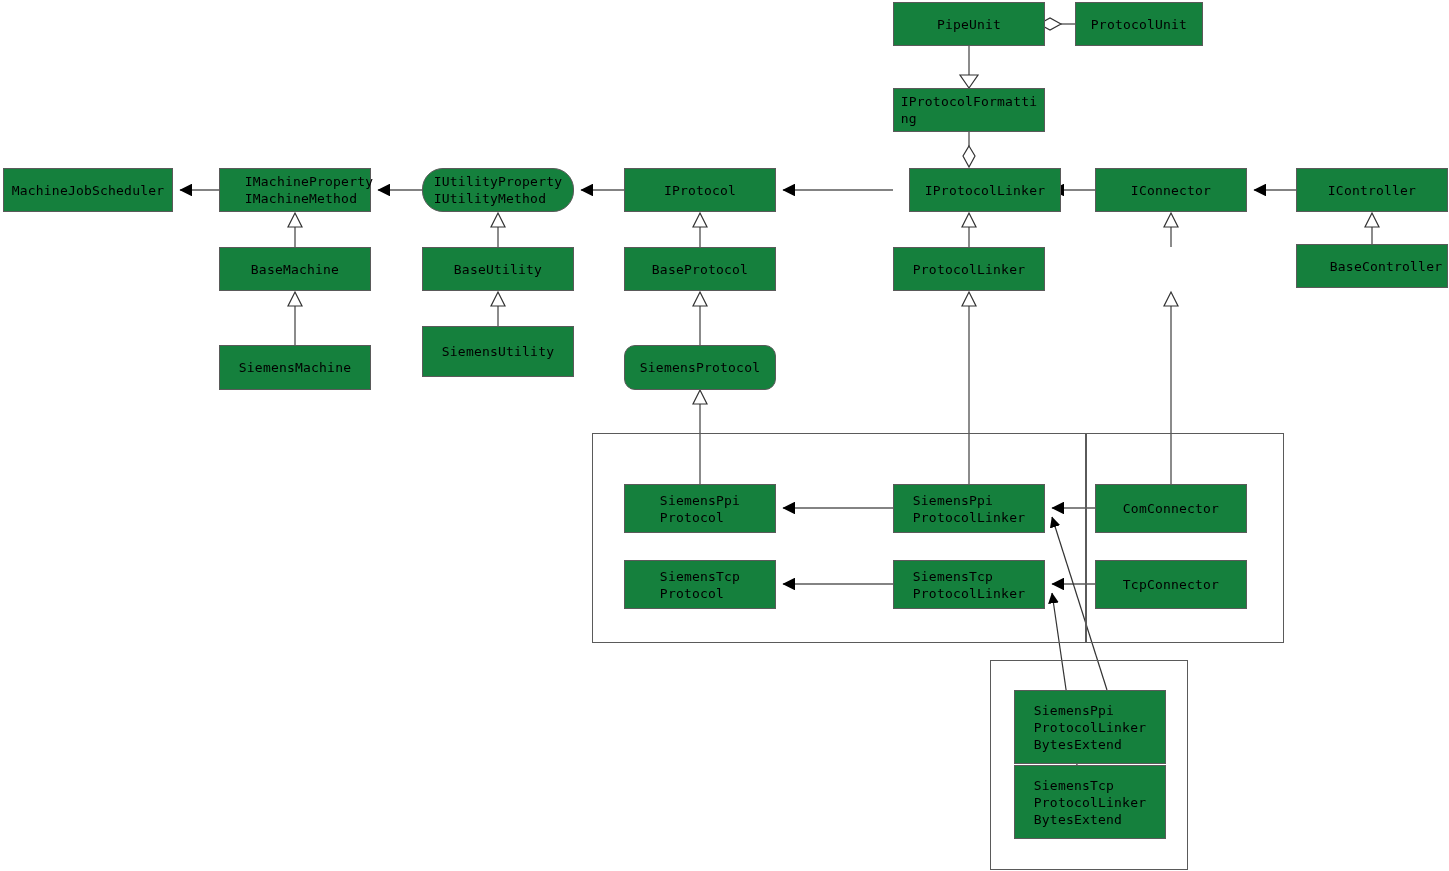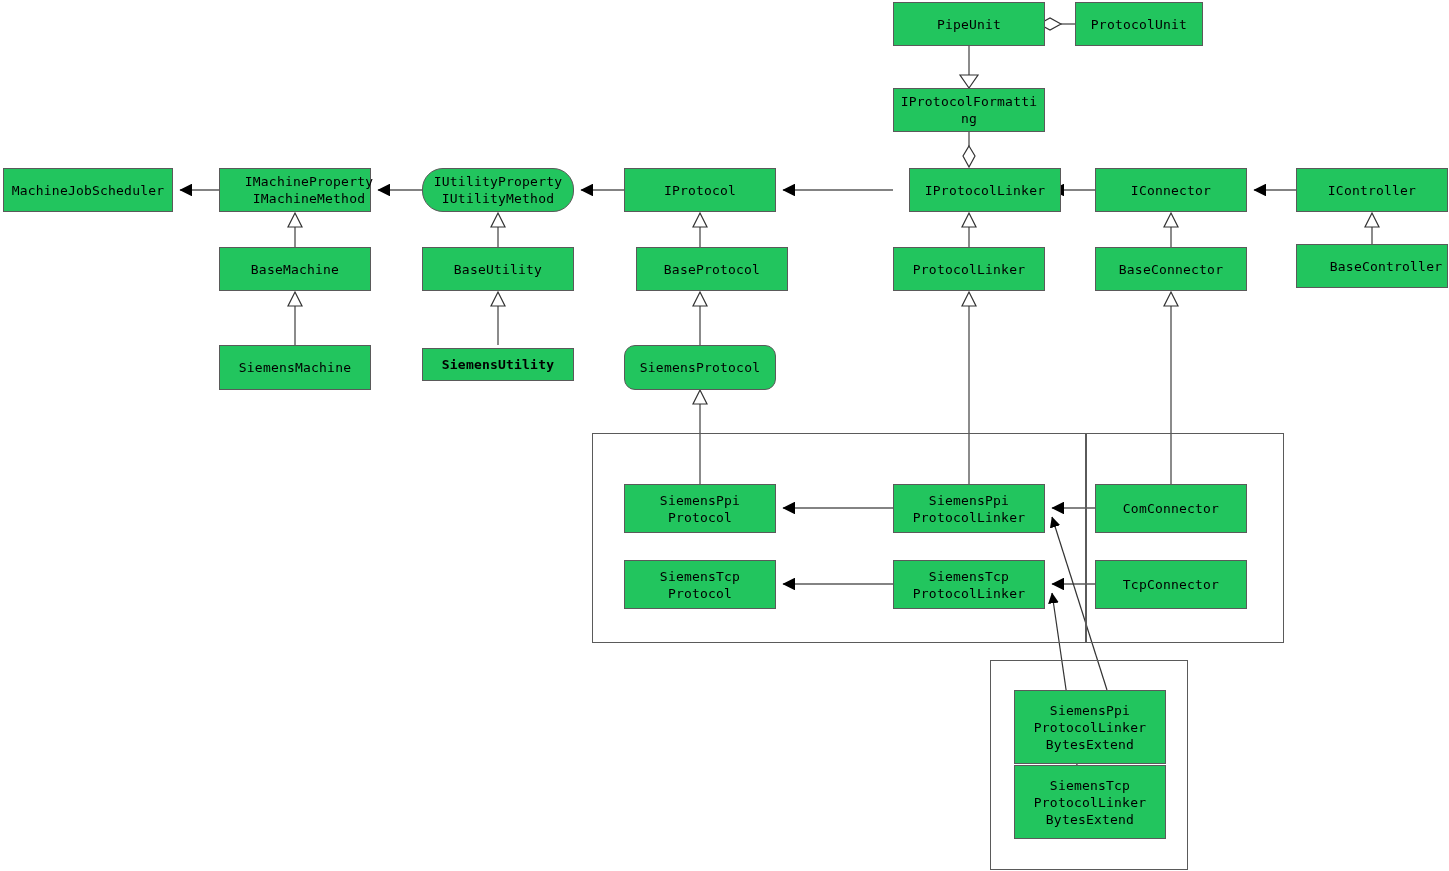--- a/index.html
+++ b/index.html
@@ -21,25 +21,24 @@
     left: 0;
     top: 0;
     width: 1449px;
     height: 871px;
     pointer-events: none;
   }
   .uml-box {
     position: absolute;
     box-sizing: border-box;
     border: 1px solid #5a5a5a;
-    background: #22c55e;
+    background: #15803d;
     display: flex;
     align-items: center;
     justify-content: center;
-    text-align: center;
     font-size: 13px;
     line-height: 17px;
     color: #000000;
     letter-spacing: 0.2px;
     white-space: pre-line;
   }
   .pkg-box {
     position: absolute;
     box-sizing: border-box;
     border: 1px solid #5a5a5a;
@@ -172,31 +171,30 @@
   <div class="uml-box" style="left:893px; top:168px; width:152px; height:44px;margin-left:16px;">IProtocolLinker</div>
 
   <div class="uml-box" style="left:1095px; top:168px; width:152px; height:44px;">IConnector</div>
 
   <div class="uml-box" style="left:1296px; top:168px; width:152px; height:44px;">IController</div>
 
   <div class="uml-box" style="left:219px; top:247px; width:152px; height:44px;">BaseMachine</div>
 
   <div class="uml-box" style="left:422px; top:247px; width:152px; height:44px;">BaseUtility</div>
 
-  <div class="uml-box" style="left:624px; top:247px; width:152px; height:44px;margin-left:12px;">BaseProtocol</div>
+  <div class="uml-box" style="left:624px; top:247px; width:152px; height:44px;">BaseProtocol</div>
 
   <div class="uml-box" style="left:893px; top:247px; width:152px; height:44px;">ProtocolLinker</div>
 
-  <div class="uml-box" style="left:1095px; top:247px; width:152px; height:44px;">BaseConnector</div>
 
   <div class="uml-box" style="left:1296px; top:244px; width:152px; height:44px;padding-left:28px;">BaseController</div>
 
   <div class="uml-box" style="left:219px; top:345px; width:152px; height:45px;">SiemensMachine</div>
 
-  <div class="uml-box" style="left:422px; top:348px; width:152px; height:33px;font-weight:bold;">SiemensUtility</div>
+  <div class="uml-box" style="left:422px; top:326px; width:152px; height:51px;">SiemensUtility</div>
 
   <div class="uml-box" style="left:624px; top:345px; width:152px; height:45px;border-radius:11px;">SiemensProtocol</div>
 
   <div class="uml-box" style="left:624px; top:484px; width:152px; height:49px;">SiemensPpi
 Protocol</div>
 
   <div class="uml-box" style="left:624px; top:560px; width:152px; height:49px;">SiemensTcp
 Protocol</div>
 
   <div class="uml-box" style="left:893px; top:484px; width:152px; height:49px;">SiemensPpi

